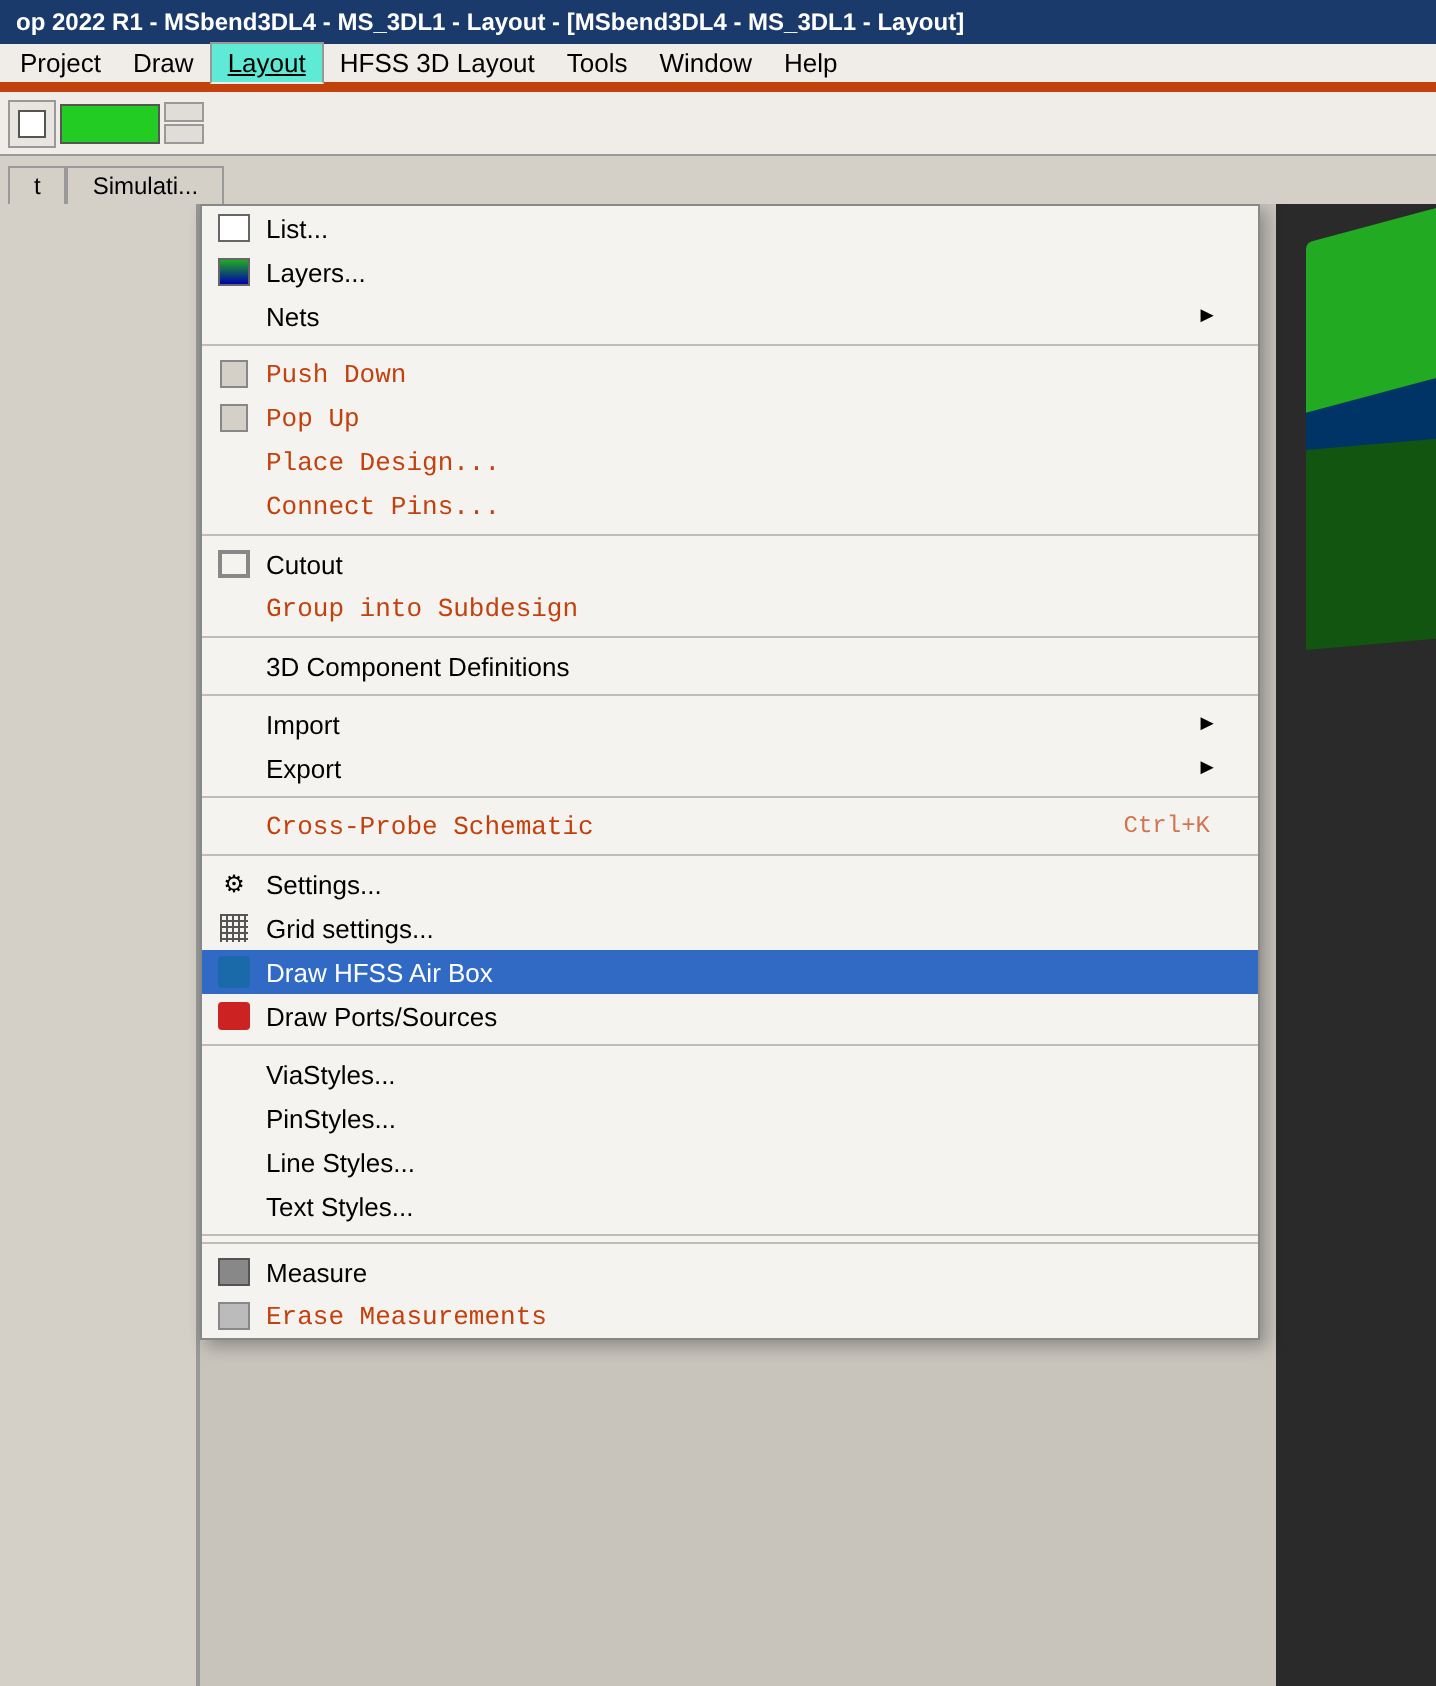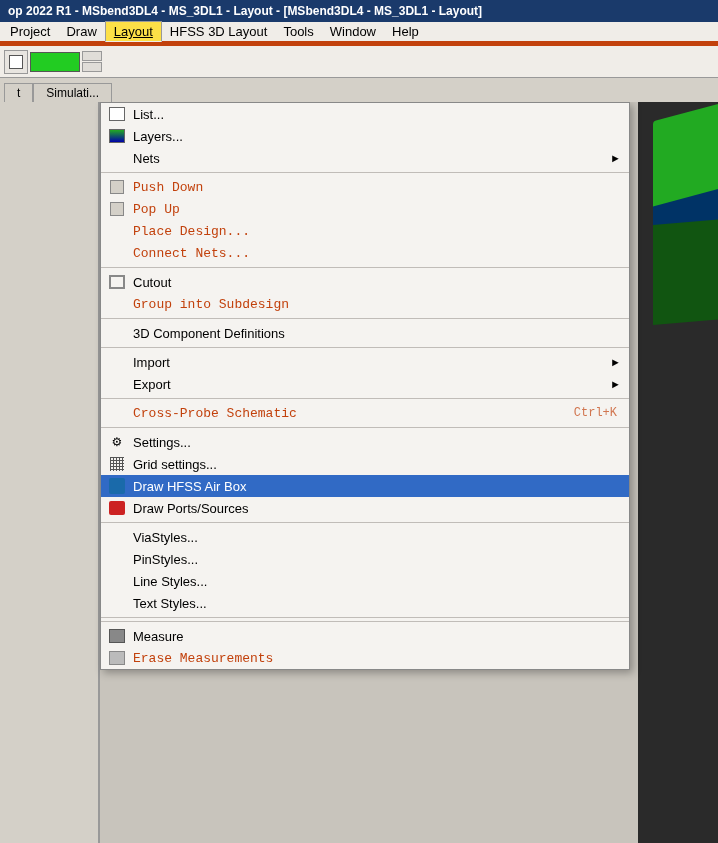--- a/index.html
+++ b/index.html
@@ -34,21 +34,21 @@
       padding: 0 2px;
       border-bottom: 5px solid #c2410c;
     }
     .menu-bar-item {
       padding: 2px 8px;
       cursor: pointer;
       font-size: 13px;
       color: #000;
     }
     .menu-bar-item.active {
-      background: #fde047;
+      background: #5eead4;
       color: #000;
       border: 1px solid #999;
       border-bottom: 1px solid #f0ede8;
       text-decoration: underline;
     }
 
     
     .toolbar-area {
       background: #f0ede8;
       height: 32px;
@@ -147,21 +147,21 @@
 
     .menu-section-divider {
       height: 1px;
       background: #c0bcb8;
       margin: 3px 0;
     }
 
     .menu-item {
       display: flex;
       align-items: center;
-      padding: 3px 8px 3px 32px;
+      padding: 3px 20px 3px 32px;
       cursor: pointer;
       color: #000;
       min-height: 22px;
       position: relative;
     }
     .menu-item.disabled {
       color: #c2410c;
       cursor: default;
       font-family: Liberation Mono, monospace;
     }
@@ -338,21 +338,21 @@
       </span>
       <span>Pop Up</span>
     </div>
 
     <div class="menu-item disabled">
       <span>Place Design...</span>
     </div>
 
 
     <div class="menu-item disabled">
-      <span>Connect Nets...</span>
+      <span>Connect Pins...</span>
     </div>
 
     <div class="menu-section-divider"></div>
 
     <div class="menu-item">
       <span class="item-icon">
         <div class="icon-cutout"></div>
       </span>
       <span>Cutout</span>
     </div>

